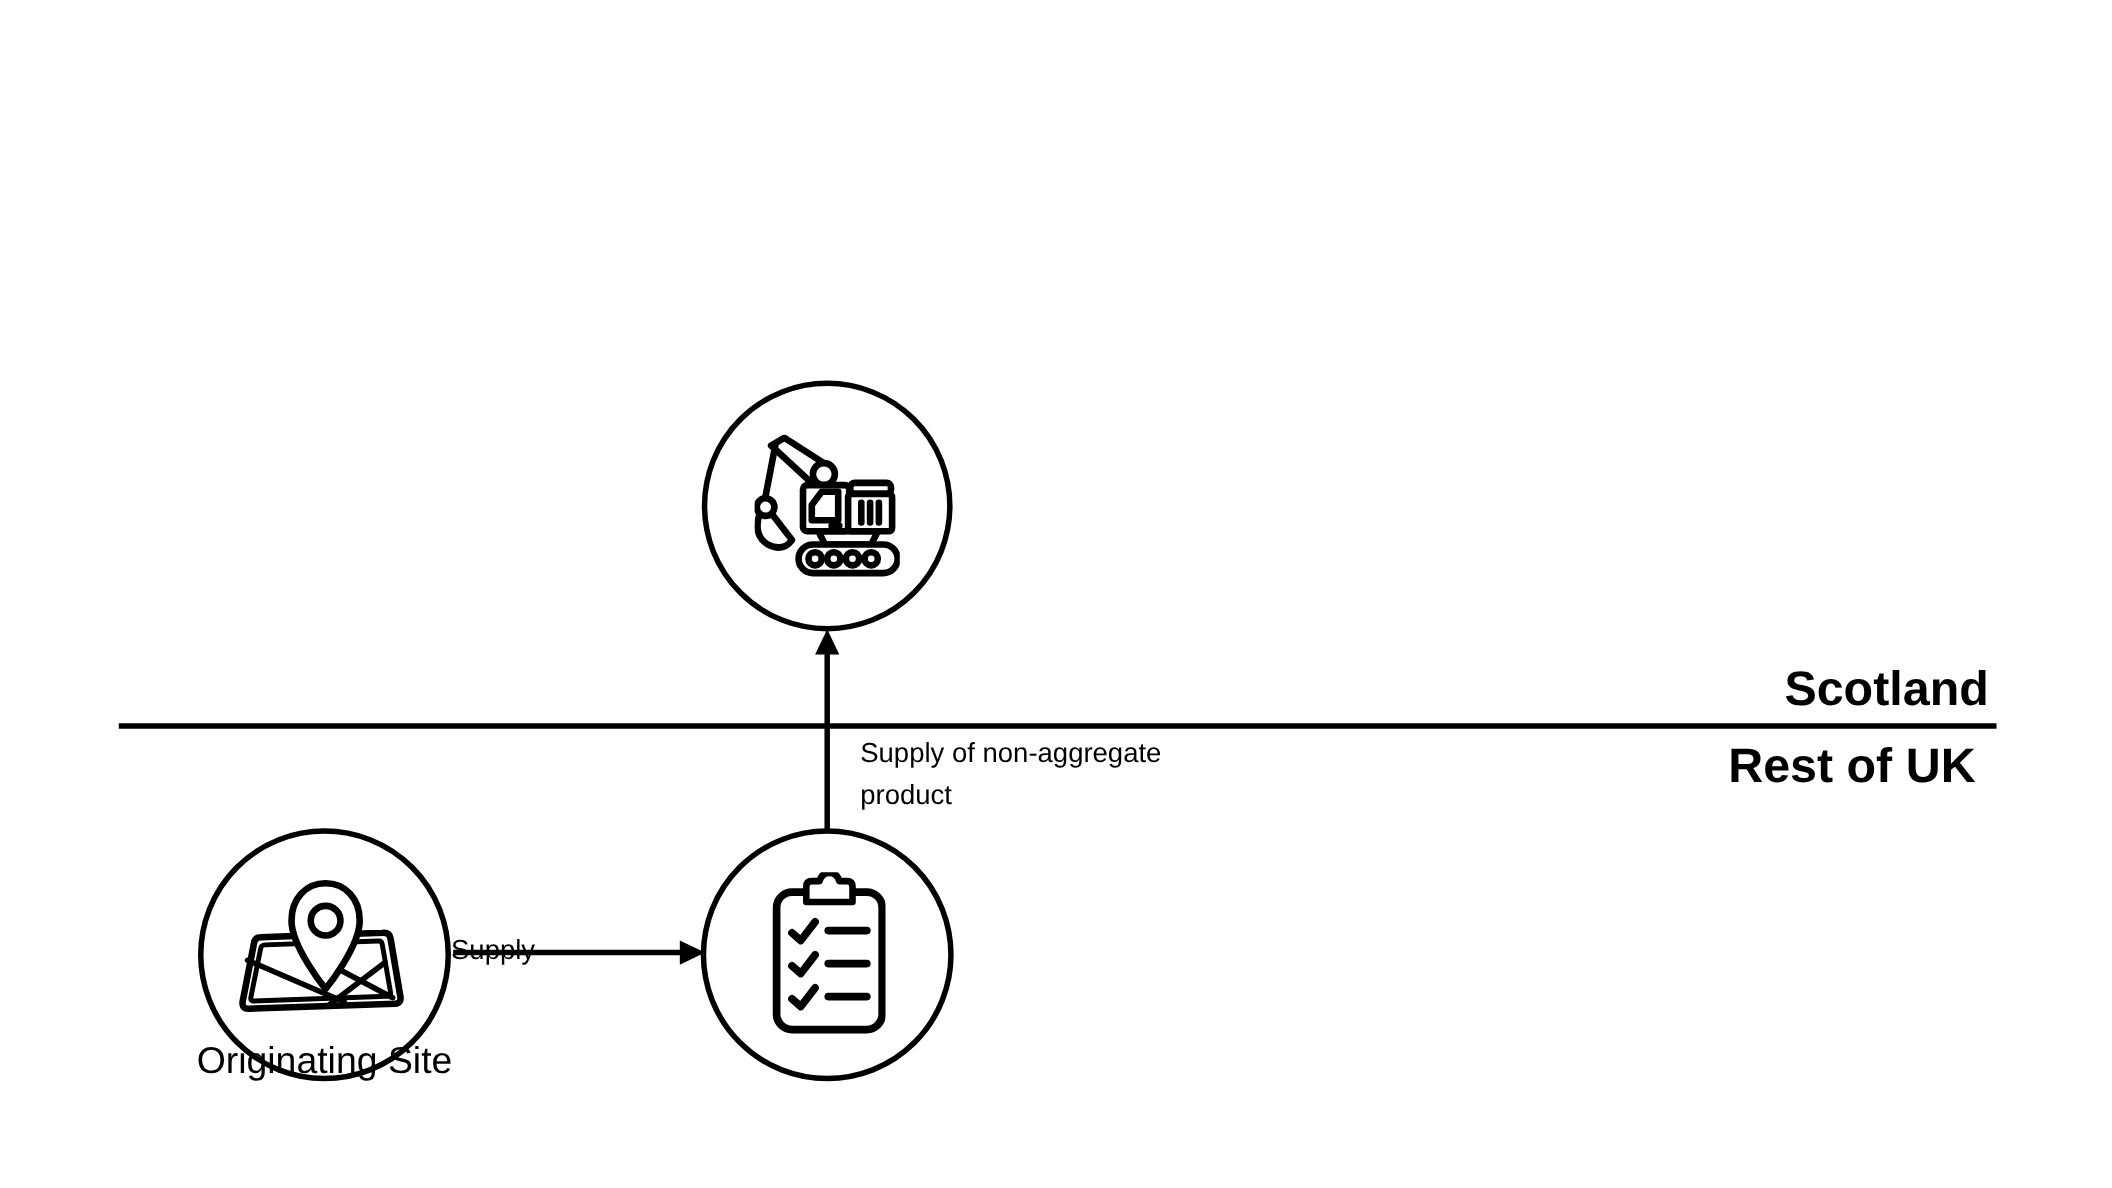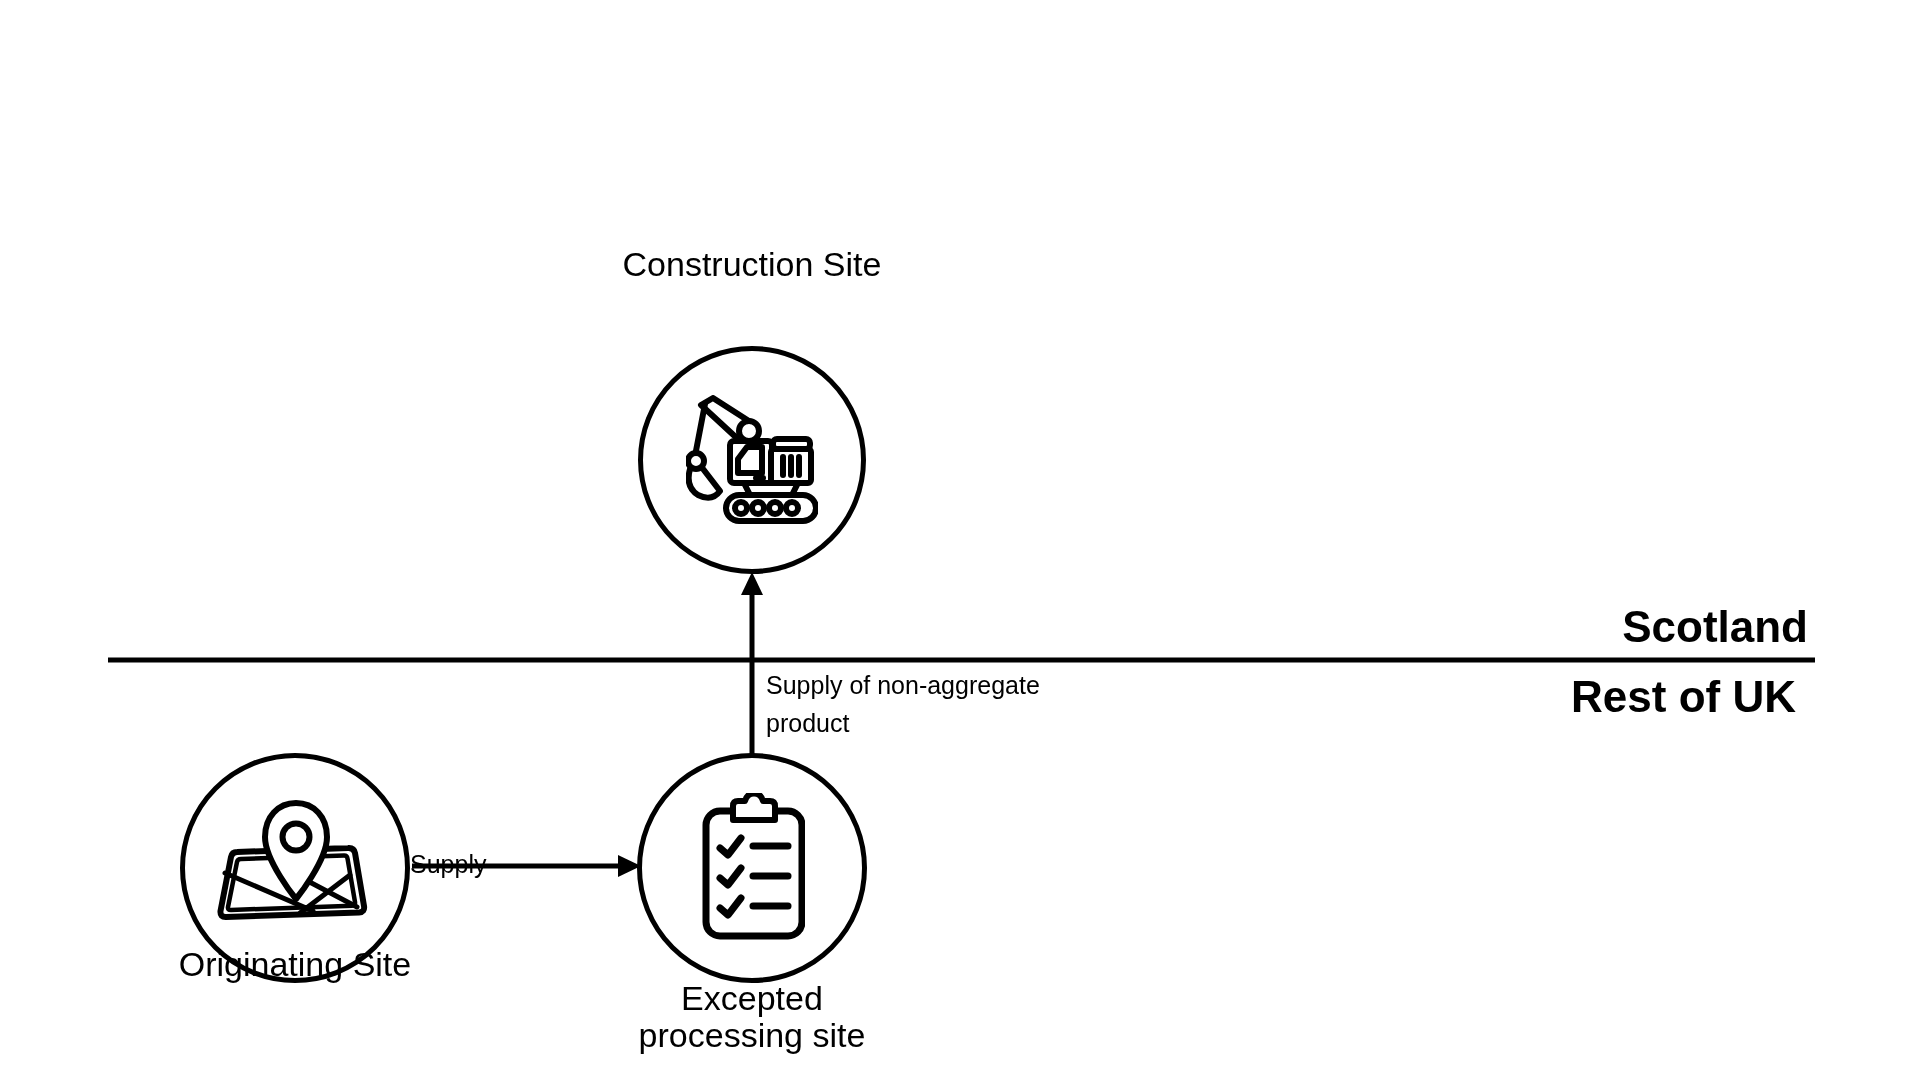--- a/index.html
+++ b/index.html
@@ -59,21 +59,21 @@
   .region-scotland { right: 112px; top: 599px; }
   .region-restuk   { right: 124px; top: 669px; }
 
   .edge-label {
     position: absolute;
     font-size: 25px;
     line-height: 38px;
     color: #000000;
   }
   .edge-supply { left: 410px; top: 845px; white-space: nowrap; }
-  .edge-supply-nonagg { left: 766px; top: 666px; width: 312px; }
+  .edge-supply-nonagg { left: 782px; top: 666px; width: 312px; }
 
   .icon-svg { display: block; }
 </style>
 </head>
 <body>
 
 <div class="canvas">
 
   <svg class="connectors" viewBox="0 0 1920 1080" xmlns="http://www.w3.org/2000/svg">
 
@@ -83,21 +83,20 @@
       <line x1="752" y1="754" x2="752" y2="592" stroke="#000000" stroke-width="5"></line>
       <polygon points="752,572 741,595 763,595" fill="#000000"></polygon>
     </g>
 
     <g>
       <line x1="412" y1="866" x2="620" y2="866" stroke="#000000" stroke-width="5"></line>
       <polygon points="641,866 618,855 618,877" fill="#000000"></polygon>
     </g>
   </svg>
 
-  <div class="node-label label-construction">Construction Site</div>
 
   <div class="node-circle circle-construction">
     <svg class="icon-svg" width="132" height="130" viewBox="0 0 132 130" xmlns="http://www.w3.org/2000/svg">
       <g fill="none" stroke="#000000" stroke-width="6" stroke-linecap="round" stroke-linejoin="round">
 
         <path d="M4,74 Q-1,92 12,100 Q26,107 34,96 L14,70 Z" fill="#ffffff"></path>
 
         <path d="M15,10 L27,3 L66,28 L54,46 Z" fill="#ffffff"></path>
 
         <line x1="19" y1="9" x2="9" y2="61"></line>
@@ -165,15 +164,14 @@
         <line x1="54" y1="53" x2="89" y2="53"></line>
 
         <path d="M21,85 L29,92 L42,75"></path>
         <line x1="54" y1="83" x2="89" y2="83"></line>
 
         <path d="M21,115 L29,122 L42,105"></path>
         <line x1="54" y1="113" x2="89" y2="113"></line>
       </g>
     </svg>
   </div>
-  <div class="node-label label-excepted">Excepted processing site</div>
 
 </div>
 
 </body></html>

